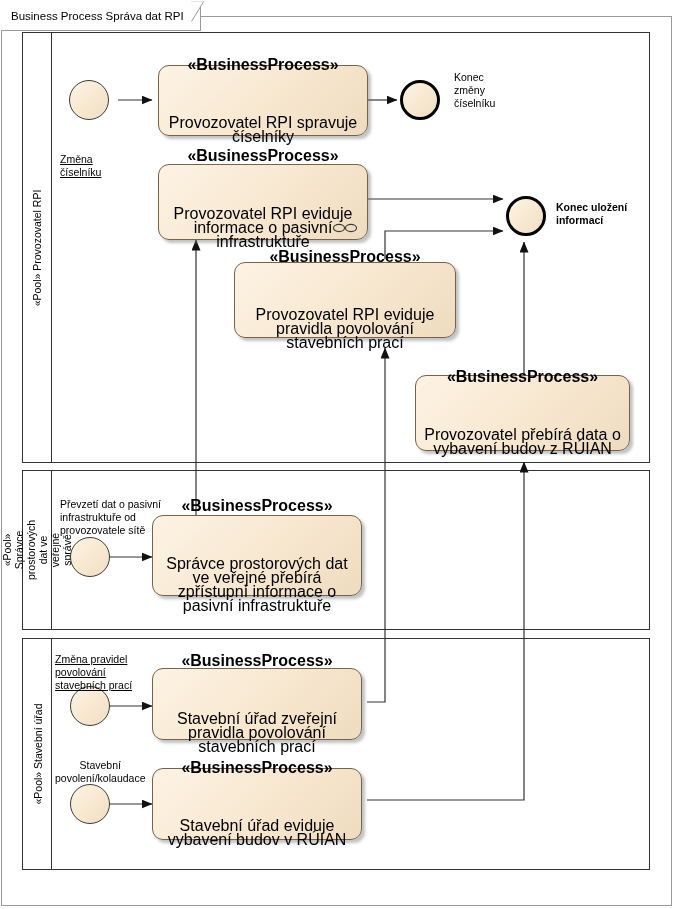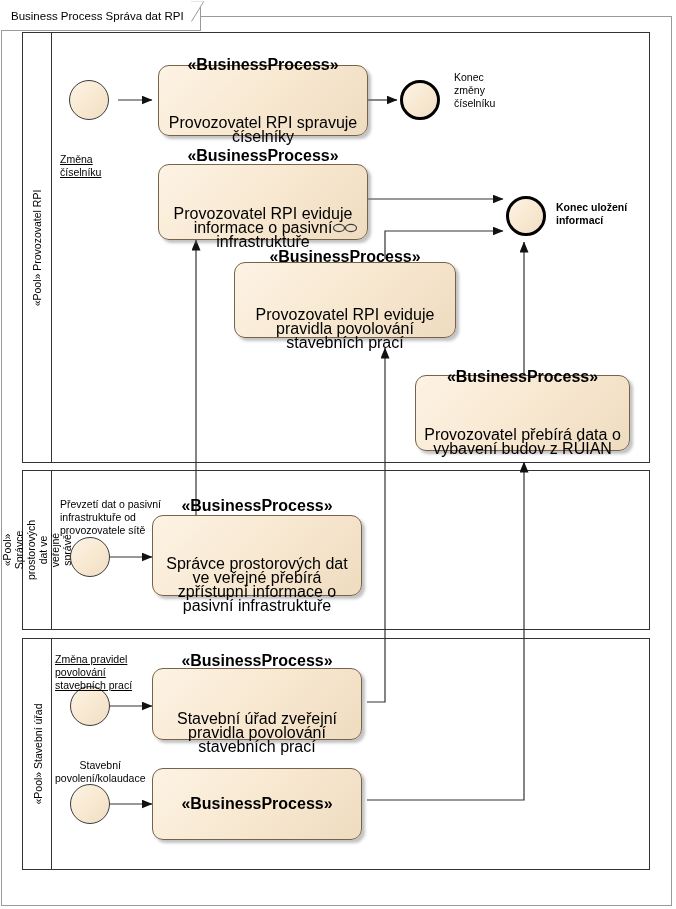--- a/index.html
+++ b/index.html
@@ -269,20 +269,21 @@
   <div class="activity" style="left:152px; top:668px; width:210px; height:72px;">
     <div>
       <div class="stereo">«BusinessProcess»</div>
       <div class="body-text">Stavební úřad zveřejní pravidla povolování stavebních prací</div>
     </div>
   </div>
 
   <div class="activity" style="left:152px; top:768px; width:210px; height:72px;">
     <div>
       <div class="stereo">«BusinessProcess»</div>
+      <div class="body-text">Stavební úřad eviduje vybavení budov v RÚIAN</div>
     </div>
   </div>
 
   <div class="event start" style="left:69px; top:80px; width:40px; height:40px;"></div>
   <div class="note" style="left:60px; top:144px;text-decoration:underline;">Změna
 číselníku</div>
 
   <div class="event end" style="left:400px; top:80px; width:40px; height:40px;"></div>
   <div class="note" style="left:454px; top:62px;">Konec
 změny

